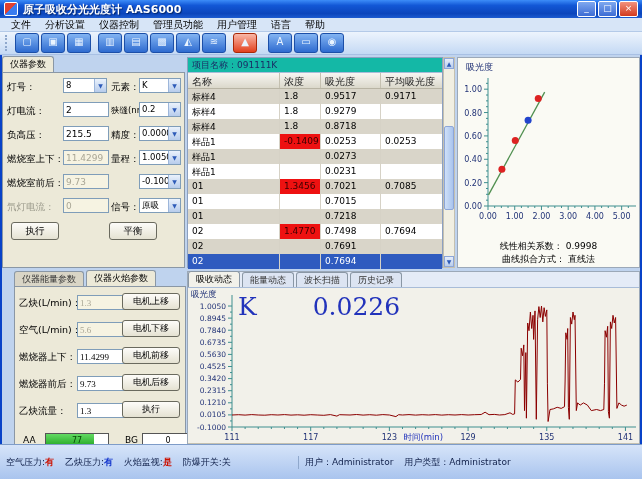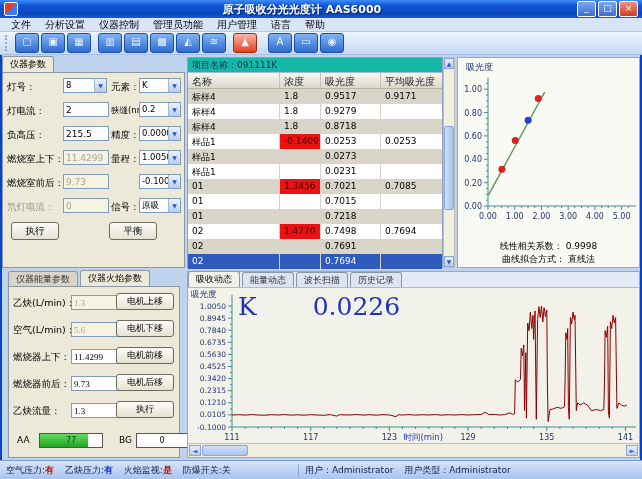--- a/index.html
+++ b/index.html
@@ -3,21 +3,21 @@
 <meta charset="utf-8">
 <style>
   html,body{margin:0;padding:0;background:#666;}
   .win{position:relative;width:642px;height:479px;overflow:hidden;
        font-family:"DejaVu Sans","Liberation Sans",sans-serif;
        background:#BFD3EE;box-shadow:inset 0 0 0 2px #0842C8;}
   
   .titlebar{position:absolute;left:0;top:0;right:0;height:18px;display:flex;align-items:center;padding:0 4px;box-sizing:border-box;
     background:linear-gradient(180deg,#3C8CF8 0%,#1257D6 30%,#0B45BC 75%,#1C5BD0 100%);}
   .titleicon{width:12px;height:12px;border:1px solid #fff;border-radius:2px;background:linear-gradient(135deg,#E04030 0 50%,#3A7CF0 50% 100%);}
-  .titletext{color:#fff;font-size:11px;font-weight:bold;margin-left:11px;flex:1;text-shadow:1px 1px 1px #03266B;white-space:nowrap;text-align:center;}
+  .titletext{color:#fff;font-size:11px;font-weight:bold;margin-left:5px;flex:1;text-shadow:1px 1px 1px #03266B;white-space:nowrap;}
   .wbtn{width:17px;height:14px;margin-left:2px;border:1px solid #fff;border-radius:2px;color:#fff;font-size:9px;line-height:12px;text-align:center;
     background:linear-gradient(180deg,#7FA8EF,#3D6CD4);}
   .wbtn.close{background:linear-gradient(180deg,#F2927E,#D23A1F);}
   
   .menubar{position:absolute;left:0;top:18px;right:0;height:14px;background:#D7E5F7;border-bottom:1px solid #B4CAE8;display:flex;align-items:center;font-size:10px;padding-left:4px;box-sizing:border-box;}
   .menuitem{padding:0 7px;color:#000;white-space:nowrap;}
   .toolbar{position:absolute;left:0;top:32px;right:0;height:23px;display:flex;align-items:center;padding-left:5px;box-sizing:border-box;
     background:linear-gradient(180deg,#EDF4FD,#C4D9F4);border-bottom:1px solid #A8C0E4;}
   .grip{width:3px;height:16px;border-left:2px dotted #8FA8CC;margin-right:5px;}
   .ticon{width:22px;height:18px;margin-right:2px;border-radius:3px;border:1px solid #1C4FA8;color:#EAF4FF;font-size:10px;line-height:16px;text-align:center;
@@ -27,21 +27,21 @@
   .ticon.g3{margin-left:9px;}
   
   .tabrow{height:15px;display:flex;align-items:flex-end;}
   .tab{height:14px;line-height:14px;padding:0 7px;font-size:9px;border:1px solid #8A97A5;border-bottom:none;border-radius:3px 3px 0 0;
        background:#D9D5C6;color:#333;margin-right:2px;white-space:nowrap;}
   .tab.active{background:#ECE9D8;color:#000;height:15px;}
   .pbody{position:absolute;left:0;right:0;bottom:0;background:#ECE9D8;border:1px solid #8A97A5;box-sizing:border-box;}
   
   #p-params{position:absolute;left:2px;top:57px;width:183px;height:211px;}
   #p-params .pbody{top:15px;padding-top:2px;}
-  #p-flame{position:absolute;left:8px;top:271px;width:172px;height:187px;}
+  #p-flame{position:absolute;left:14px;top:271px;width:172px;height:187px;}
   #p-flame .pbody{top:15px;padding-top:4px;}
   .fr{position:relative;height:24px;}
   .fr2{position:relative;height:27px;}
   .flabel{position:absolute;top:6px;font-size:9.5px;color:#000;white-space:nowrap;}
   .flabel.small{font-size:8.5px;}
   .flabel.dim{color:#9B9A8C;}
   .l1{left:4px;} .l2{left:108px;}
   .inp{position:absolute;left:60px;top:3px;width:40px;height:13px;border:1px solid #7F9DB9;font-size:9px;padding:0 2px;background:#fff;font-family:inherit;}
   .inp.dis{background:#F6F3E2;color:#A9A695;}
   .static{position:absolute;left:146px;top:6px;font-size:9.5px;}
@@ -84,21 +84,21 @@
   .calib-title{font-size:9px;color:#223377;padding:3px 0 0 8px;}
   .calib-stats{font-size:9px;color:#000;text-align:center;line-height:13px;white-space:nowrap;}
   
   #p-dyn{position:absolute;left:187px;top:271px;width:453px;height:187px;background:#F2F1EA;border:1px solid #9BA8B8;box-sizing:border-box;}
   .dyn-tabs{height:15px;display:flex;align-items:flex-end;background:#E4EBF7;border-bottom:1px solid #A8BCD8;}
   .dyn-tabs .tab{background:#DCE4F2;}
   .dyn-tabs .tab.active{background:#F2F1EA;}
   .koverlay{position:absolute;left:50px;top:20px;display:flex;gap:56px;pointer-events:none;
     font-family:"DejaVu Serif","Liberation Serif",serif;font-size:25px;color:#2233BB;}
   
-  .statusbar{position:absolute;left:0;bottom:0;right:0;height:19px;display:flex;align-items:center;font-size:9px;color:#10204A;
+  .statusbar{position:absolute;left:0;bottom:0;right:0;height:35px;display:flex;align-items:center;font-size:9px;color:#10204A;
     background:linear-gradient(180deg,#D6E4F9,#A9C4EE);border-top:1px solid #7E9CC8;box-sizing:border-box;}
   .sbsec{white-space:nowrap;overflow:hidden;}
   .sb1{width:292px;padding-left:6px;} .sb2{width:160px;border-left:1px solid #8FA8CC;padding-left:6px;} .sb3{flex:1;border-left:1px solid #8FA8CC;padding-left:6px;}
   .sbpair{margin-right:8px;}
   .v-red{color:#CC1100;font-weight:bold;}
   .v-blue{color:#1133CC;font-weight:bold;}
   svg text{font-family:"DejaVu Sans","Liberation Sans",sans-serif;}
 </style>
 </head>
 <body>

